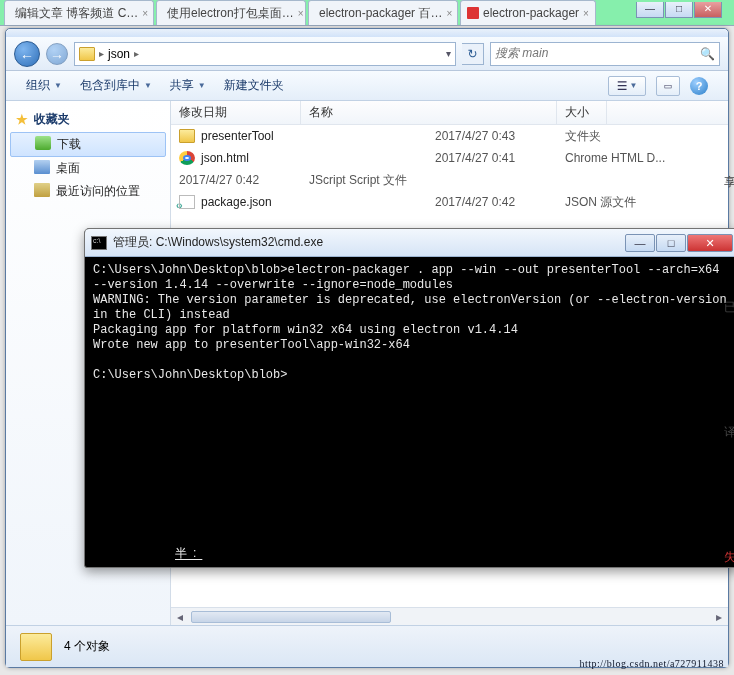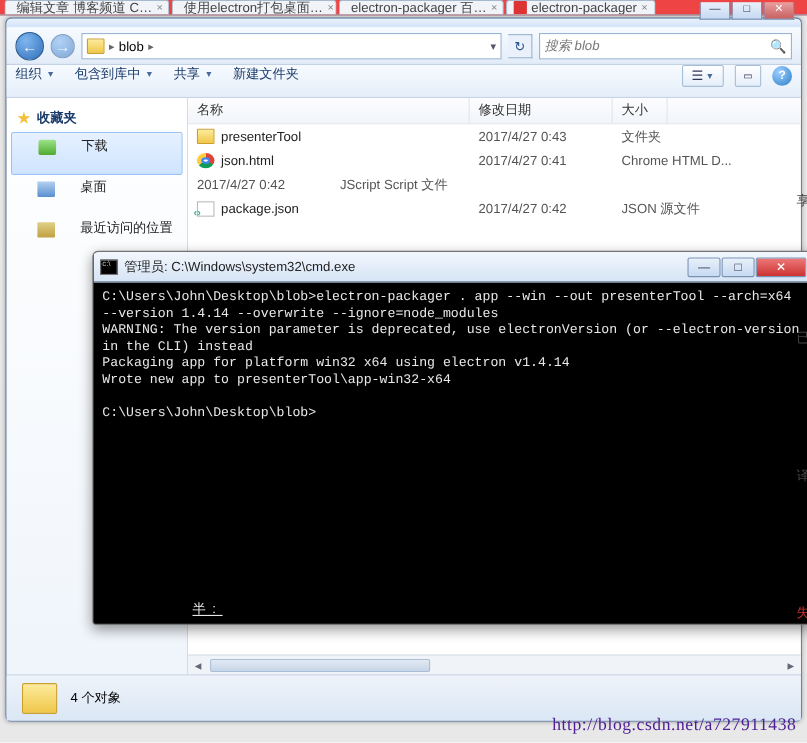--- a/index.html
+++ b/index.html
@@ -1,46 +1,46 @@
 <!DOCTYPE html>
 <html><head>
 <meta charset="utf-8">
 <style>
 *{box-sizing:border-box;margin:0;padding:0;font-family:"Microsoft YaHei","Segoe UI",Tahoma,sans-serif;font-size:12px}
 body{background:#e8e8e8;width:734px;height:675px;position:relative;overflow:hidden}
-.tabs{display:flex;height:14px;background:#ef4444;border-bottom:1px solid #98a8bd;padding-left:4px;gap:2px}
+.tabs{display:flex;height:26px;background:#86efac;border-bottom:1px solid #98a8bd;padding-left:4px;gap:2px}
 .tab{background:#f0f4f9;border:1px solid #a6b8cc;border-bottom:none;border-radius:3px 3px 0 0;padding:1px 6px;display:flex;align-items:center;gap:4px;font-size:11px;color:#444;white-space:nowrap;overflow:hidden;max-width:150px}
 .tab .close-x{color:#888;font-size:10px}
 .favicon{width:12px;height:12px;background:#d33;display:inline-block;border-radius:1px}
 .favicon.b{background:#4285f4}
 .win{width:724px;height:640px;margin:2px auto;border:1px solid #5a7aa2;border-radius:5px;background:#fff;box-shadow:0 0 4px rgba(0,0,0,.3);display:flex;flex-direction:column}
 .titlebar{background:linear-gradient(#e9f1fb,#d2e3f9);height:8px;border-radius:5px 5px 0 0}
 .winctl{position:absolute;right:12px;top:2px;display:flex;gap:1px}
 .wc{width:28px;height:16px;border:1px solid #7a93b5;border-top:none;background:linear-gradient(#e8f0fa,#c6daf3);text-align:center;font-size:10px;line-height:14px;color:#334}
 .wc.close{background:linear-gradient(#e8a0a0,#c86060);color:#fff}
 .addr{display:flex;align-items:center;height:34px;padding:4px 8px;gap:6px;background:linear-gradient(#f7fbff,#e2ecf8);border-bottom:1px solid #b7c7dc}
 .navbtn{width:26px;height:26px;border-radius:50%;background:radial-gradient(circle at 35% 30%,#7fb6f0,#2f6fb8);border:1px solid #2a5a92;display:flex;align-items:center;justify-content:center;color:#fff;font-size:14px}
 .navbtn.fwd{width:22px;height:22px;opacity:.55}
 .path{flex:1;height:24px;border:1px solid #9cb4d1;background:#fff;display:flex;align-items:center;padding:0 4px;gap:4px}
 .path-icon{width:16px;height:14px;background:linear-gradient(#fceb9c,#f0c74a);border:1px solid #caa02d;border-radius:1px}
 .sep{color:#666;font-size:10px}
 .path-refresh{width:22px;height:22px;border:1px solid #9cb4d1;border-left:none;background:#eaf1fa;display:flex;align-items:center;justify-content:center;color:#2a5a92}
 .search{width:230px;height:24px;border:1px solid #9cb4d1;background:#fff;display:flex;align-items:center;padding:0 4px;color:#777;font-style:italic}
 .search .mag{margin-left:auto;color:#2a5a92;font-style:normal}
-.tool{height:30px;background:linear-gradient(#f7fbff,#e4eef9);border-bottom:1px solid #c1d1e4;display:flex;align-items:flex-start;gap:18px;padding:0 8px}
+.tool{height:30px;background:linear-gradient(#f7fbff,#e4eef9);border-bottom:1px solid #c1d1e4;display:flex;align-items:center;gap:18px;padding:0 20px}
 .tool .t{color:#1a3a6a;display:flex;align-items:center;gap:4px}
 .tool .drop{font-size:8px;color:#4a6a9a}
 .tool .right{margin-left:auto;display:flex;gap:10px;align-items:center}
 .tool .viewbtn{width:38px;height:20px;border:1px solid #a8bdd7;background:linear-gradient(#fff,#e4eef9);border-radius:2px;display:flex;align-items:center;justify-content:center;gap:2px;font-size:9px;color:#335}
 .help{width:18px;height:18px;border-radius:50%;background:radial-gradient(circle at 35% 30%,#9ecfff,#2b7fc9);color:#fff;text-align:center;line-height:18px;font-weight:bold;font-size:11px}
 .body{flex:1;display:flex;overflow:hidden}
 .side{width:165px;background:linear-gradient(#fff,#f0f5fb);border-right:1px solid #d2dce8;padding:6px 0}
 .side h4{font-size:12px;color:#1a3a6a;padding:4px 10px;display:flex;align-items:center;gap:6px}
 .star{color:#f4bf3a;font-size:13px}
-.side .item{padding:3px 10px 17px 28px;display:flex;align-items:flex-end;gap:23px;color:#222}
+.side .item{padding:3px 10px 3px 28px;display:flex;align-items:flex-start;gap:6px;color:#222}
 .side .item.sel{background:linear-gradient(#e6f1ff,#cfe4ff);border:1px solid #9dc3f5;border-radius:2px;margin:0 4px;padding-left:24px}
 .ficon{width:16px;height:14px;display:inline-block}
 .dl{background:linear-gradient(#9de28a,#4daa2f);border-radius:2px}
 .desk{background:linear-gradient(#b3d0f0,#5a8fd0);border-radius:1px}
 .recent{background:linear-gradient(#e0d088,#c0a040);border-radius:1px}
 .list{flex:1;display:flex;flex-direction:column;background:#fff}
 .cols{height:24px;display:flex;border-bottom:1px solid #e0e6ee;background:linear-gradient(#fdfdfe,#f1f5fa)}
 .col{padding:4px 8px;border-right:1px solid #e0e6ee;color:#333;display:flex;align-items:center}
 .c-name{flex:0 0 256px}.c-date{flex:0 0 130px}.c-type{flex:0 0 120px}.c-size{flex:0 0 50px}
 .rows{flex:1;overflow:hidden}
@@ -62,21 +62,21 @@
 
 .cmd{position:absolute;left:84px;top:228px;width:656px;height:340px;border:1px solid #737373;border-radius:5px 5px 3px 3px;background:#000;box-shadow:0 4px 12px rgba(0,0,0,.4);display:flex;flex-direction:column;overflow:hidden}
 .cmdtitle{height:28px;background:linear-gradient(#f2f7fd,#d6e4f6);border-bottom:1px solid #9cb4d1;display:flex;align-items:center;padding:0 6px;gap:6px;color:#222}
 .cmdico{width:16px;height:14px;background:#000;border:1px solid #777;display:inline-block;position:relative}
 .cmdico:after{content:"c:\\";color:#ccc;font-size:7px;position:absolute;left:1px;top:0}
 .cmdctl{margin-left:auto;display:flex;gap:1px}
 .cwc{width:30px;height:18px;border:1px solid #7a93b5;background:linear-gradient(#e8f0fa,#c6daf3);text-align:center;line-height:16px;font-size:11px;color:#334;border-radius:2px}
 .cwc.close{background:linear-gradient(#e77,#c33);color:#fff;width:46px}
 .cons{flex:1;padding:6px 8px;font-family:"Consolas","Courier New",monospace;font-size:12px;color:#e8e8e8;white-space:pre-wrap;word-break:break-all;line-height:15px;position:relative}
 .cons .wide{letter-spacing:6px;display:inline-block;text-decoration:underline;text-underline-offset:2px}
-.watermark{position:absolute;right:10px;bottom:6px;color:#4c1d95;font-size:16px;font-family:Tahoma;letter-spacing:.5px}
+.watermark{position:absolute;right:10px;bottom:6px;color:#0f172a;font-size:10px;font-family:Tahoma;letter-spacing:.5px}
 .right-strip{position:absolute;right:0;top:120px;width:10px;height:500px;display:flex;flex-direction:column;justify-content:space-around;font-size:11px;color:#444}
 .right-strip span.r{color:#c33}
 </style>
 </head>
 <body>
 
 <div class="tabs" id="tabs">
     <div class="tab">
       <span class="favicon "></span>
       <span>编辑文章 博客频道 C…</span>
@@ -106,27 +106,27 @@
 </div>
 
 <div class="win">
   <div class="titlebar"></div>
   <div class="addr">
     <div class="navbtn">←</div>
     <div class="navbtn fwd">→</div>
     <div class="path">
       <span class="path-icon"></span>
       <span class="sep">▸</span>
-      <span>blob</span>
+      <span>json</span>
       <span class="sep">▸</span>
       <span style="margin-left:auto;color:#556" class="sep">▾</span>
     </div>
     <div class="path-refresh">↻</div>
     <div class="search">
-      <span>搜索 blob</span>
+      <span>搜索 main</span>
       <span class="mag">🔍</span>
     </div>
   </div>
   <div class="tool">
     <span class="t">
         <span>组织</span>
         <span class="drop">▼</span>
       </span>
     <span class="t">
         <span>包含到库中</span>
@@ -162,22 +162,22 @@
             <span>桌面</span>
           </div>
           <div class="item">
             <span class="ficon recent"></span>
             <span>最近访问的位置</span>
           </div>
         </div>
     </div>
     <div class="list">
       <div class="cols">
+        <div class="col c-date">修改日期</div>
         <div class="col c-name">名称</div>
-        <div class="col c-date">修改日期</div>
         <div class="col c-size">大小</div>
       </div>
       <div class="rows" id="rows">
           <div class="row">
             <div class="cell c-name"><span class="ico folder"></span><span>presenterTool</span></div>
             <div class="cell c-date">2017/4/27 0:43</div>
             <div class="cell c-type">文件夹</div>
             <div class="cell c-size"></div>
           </div>
           <div class="row">

